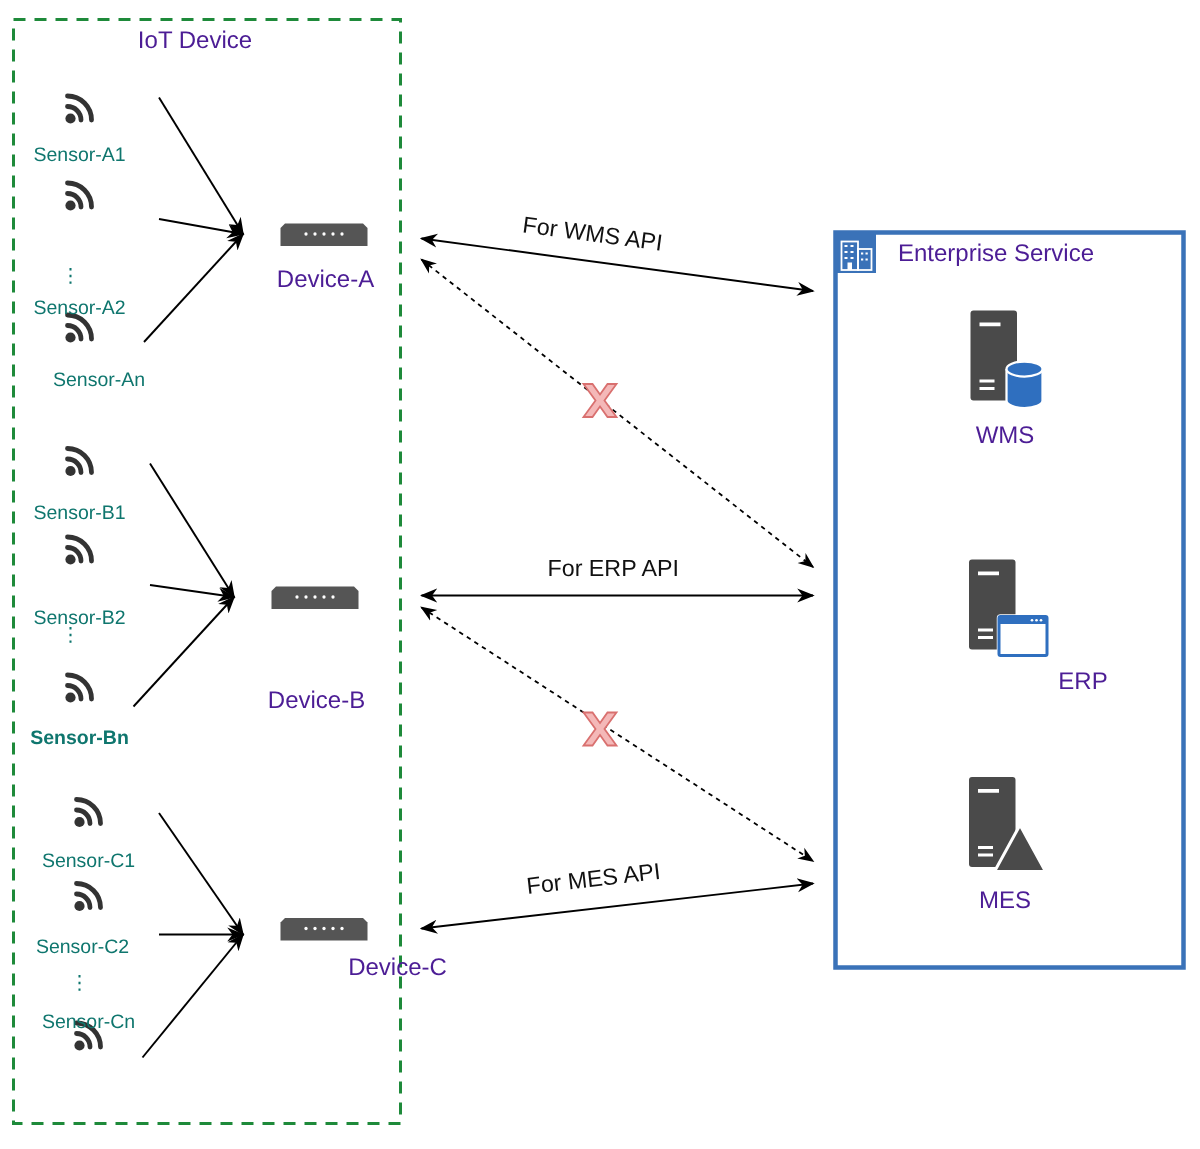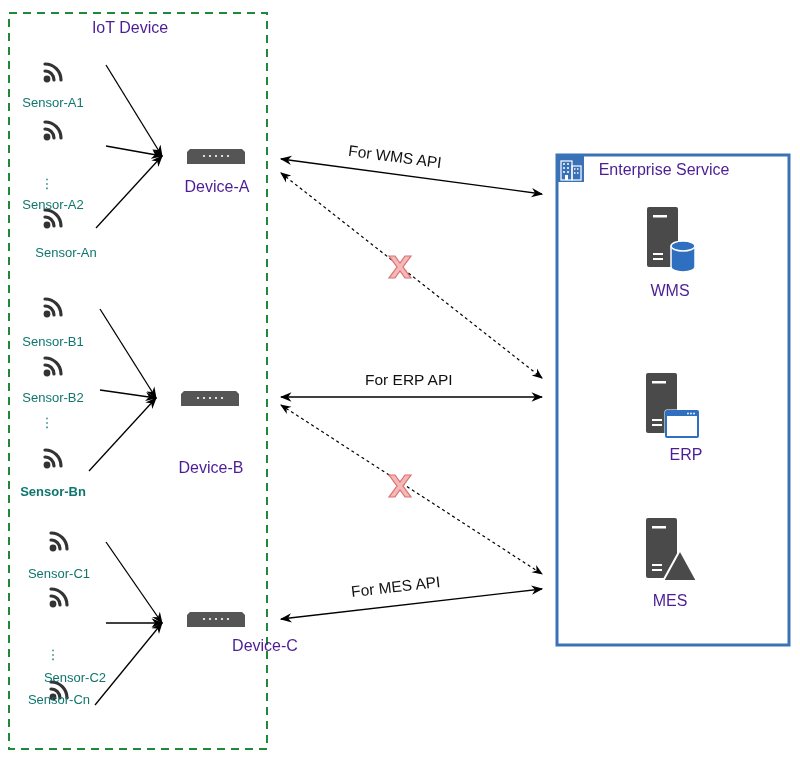--- a/index.html
+++ b/index.html
@@ -161,37 +161,37 @@
     <rect x="6" y="46" width="10" height="2" fill="#fff"></rect>
     <rect x="6" y="51" width="10" height="2" fill="#fff"></rect>
     <path d="M34,32 L51,63 L17,63 z" fill="#4a4a4a" stroke="#fff" stroke-width="2" stroke-linejoin="round"></path>
   </g>
 </svg>
 
 <div class="lbl big" style="left:130px;top:19px;">IoT Device</div>
 <div class="lbl big" style="left:664px;top:161px;">Enterprise Service</div>
 
 <div class="lbl big" style="left:670px;top:282px;">WMS</div>
-<div class="lbl big" style="left:670px;top:446px;padding-left:32px;">ERP</div>
+<div class="lbl big" style="left:706px;top:446px;padding-left:32px;">ERP</div>
 <div class="lbl big" style="left:670px;top:592px;">MES</div>
 
 <div class="api" style="left:348px;top:148px;transform:rotate(7.6deg);">For WMS API</div>
 <div class="api" style="left:353px;top:371px;margin-left:12px;">For ERP API</div>
 <div class="api" style="left:351px;top:578px;transform:rotate(-6.5deg);">For MES API</div>
 
 <div class="lbl big" style="left:217px;top:178px;">Device-A</div>
 <div class="lbl big" style="left:211px;top:418px;margin-top:41px;">Device-B</div>
 <div class="lbl big" style="left:217px;top:637px;margin-left:48px;">Device-C</div>
 
 <div class="slbl" style="left:53px;top:95px;">Sensor-A1</div>
 <div class="slbl" style="left:53px;top:165px;margin-top:32px;">Sensor-A2</div>
 <div class="slbl" style="left:47px;top:176px;">⋮</div>
 <div class="slbl" style="left:38px;top:245px;margin-left:28px;">Sensor-An</div>
 
 <div class="slbl" style="left:53px;top:334px;">Sensor-B1</div>
-<div class="slbl" style="left:53px;top:390px;text-align:center;">Sensor-B2</div>
+<div class="slbl" style="left:53px;top:404px;text-align:center;">Sensor-B2</div>
 <div class="slbl" style="left:47px;top:415px;">⋮</div>
 <div class="slbl" style="left:53px;top:484px;font-weight:bold;">Sensor-Bn</div>
 
 <div class="slbl" style="left:59px;top:566px;">Sensor-C1</div>
-<div class="slbl" style="left:75px;top:623px;margin-top:47px;">Sensor-C2</div>
+<div class="slbl" style="left:55px;top:623px;">Sensor-C2</div>
 <div class="slbl" style="left:53px;top:647px;">⋮</div>
-<div class="slbl" style="left:59px;top:692px;">Sensor-Cn</div>
+<div class="slbl" style="left:59px;top:673px;">Sensor-Cn</div>
 
 </body></html>

